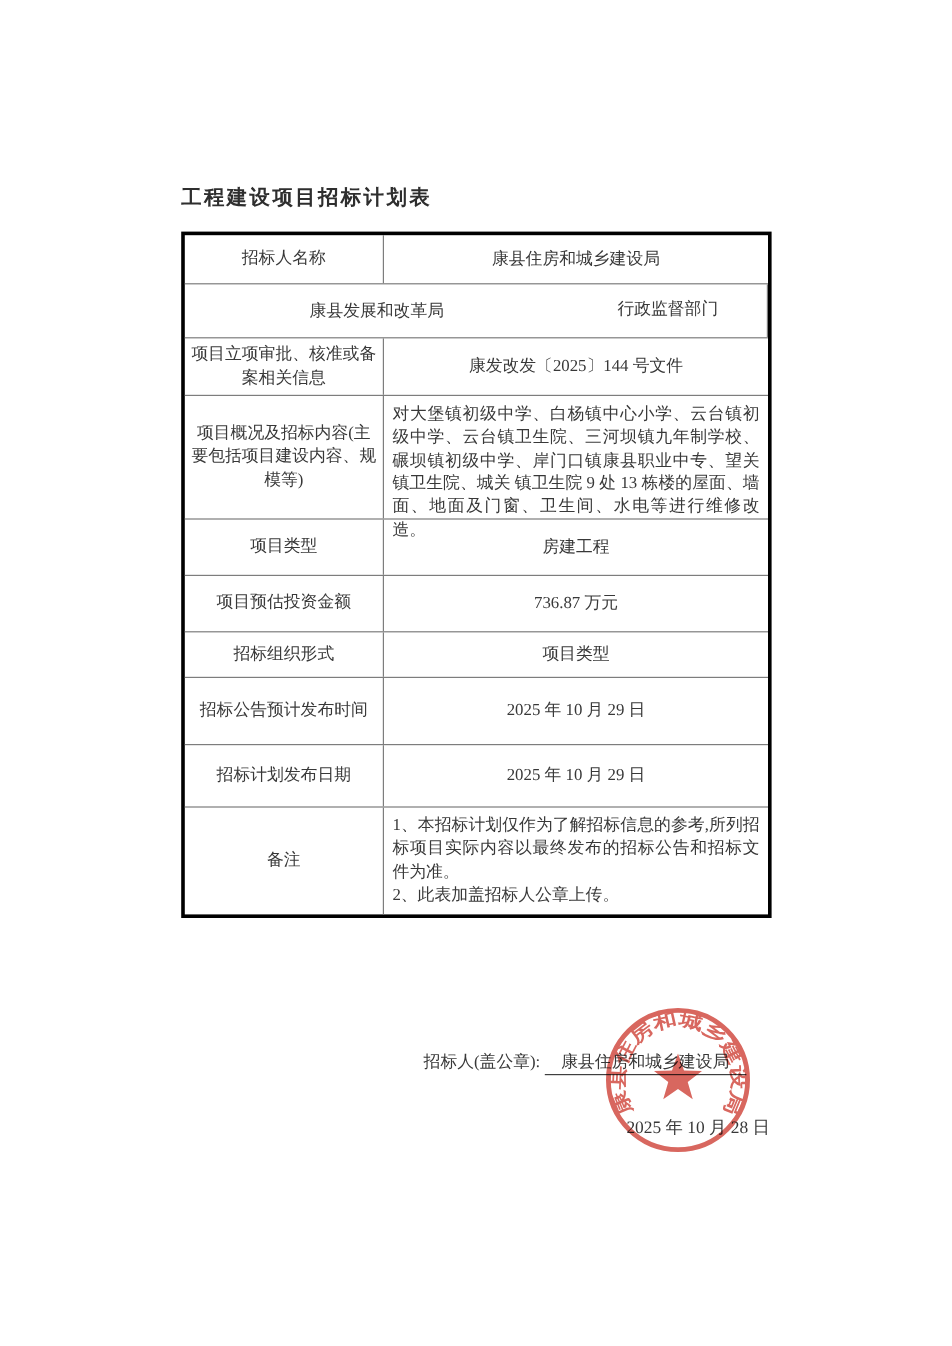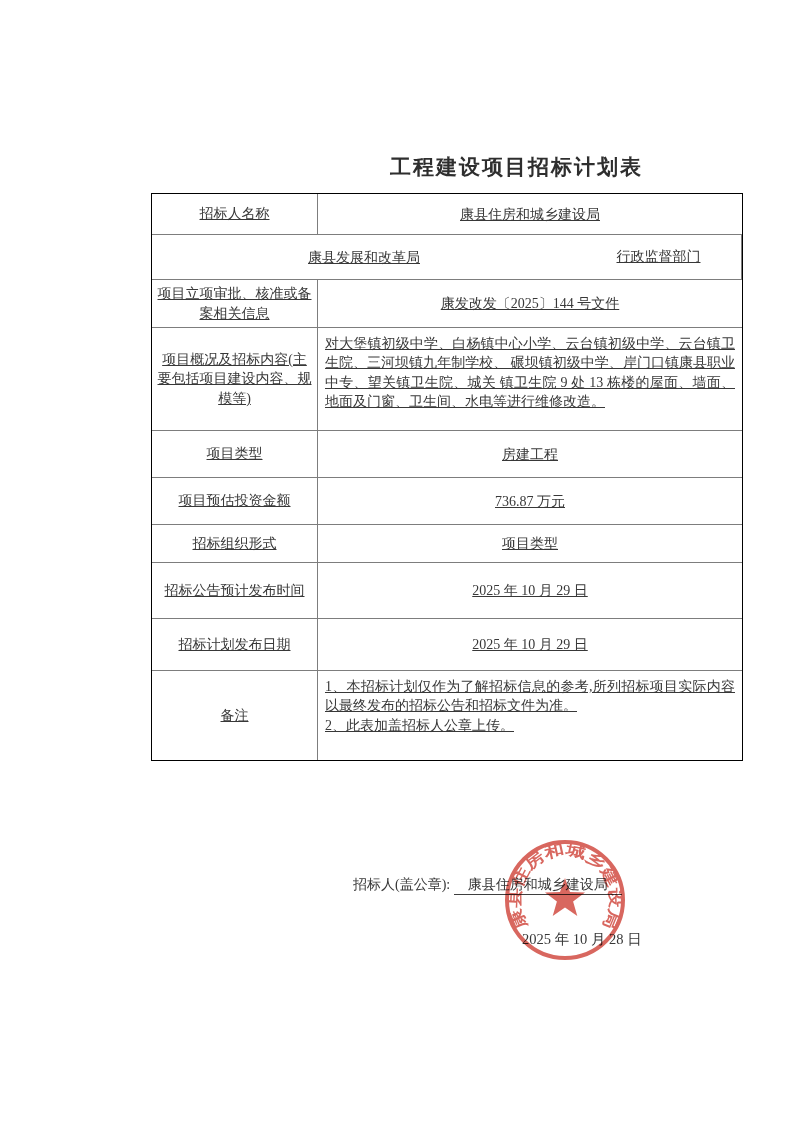--- a/index.html
+++ b/index.html
@@ -6,30 +6,29 @@
   body {
     width:793px; height:1122px; background:#ffffff;
     font-family:"Liberation Serif", serif;
     color:#383838;
     -webkit-font-smoothing:antialiased;
   }
   .page { position:relative; width:793px; height:1122px; background:#fff; overflow:hidden; }
 
   .doc-title {
     position:absolute; left:151px; top:153px; width:492px;
-    text-align:right; font-family:"Liberation Sans", sans-serif;
-    font-size:21px; font-weight:700; letter-spacing:2px; color:#2e2e2e;
+    text-align:left; font-family:"Liberation Sans", sans-serif;
+    font-size:17px; font-weight:700; letter-spacing:2px; color:#2e2e2e;
     margin:0;
   }
 
   .doc-table {
-    position:absolute; left:151px; top:193px; width:592px;
-    border:1px solid #000000; box-sizing:border-box;
+    position:absolute; left:151px; top:193px; width:492px;
+    border:3px solid #000000; box-sizing:border-box;
     font-size:14px;
-    text-decoration:underline;
   }
   .tr { display:flex; box-sizing:border-box; }
   .tr + .tr { border-top:1px solid #7d7d7d; }
   .td { box-sizing:border-box; display:flex; align-items:center; justify-content:center; }
   .td.label {
     width:166px; flex:0 0 166px; border-right:1px solid #7d7d7d;
     text-align:center; padding:2px 5px; line-height:1.38;
   }
   .td.value { flex:1; text-align:center; padding:2px 6px; line-height:1.5; }
   .td.value.left {

